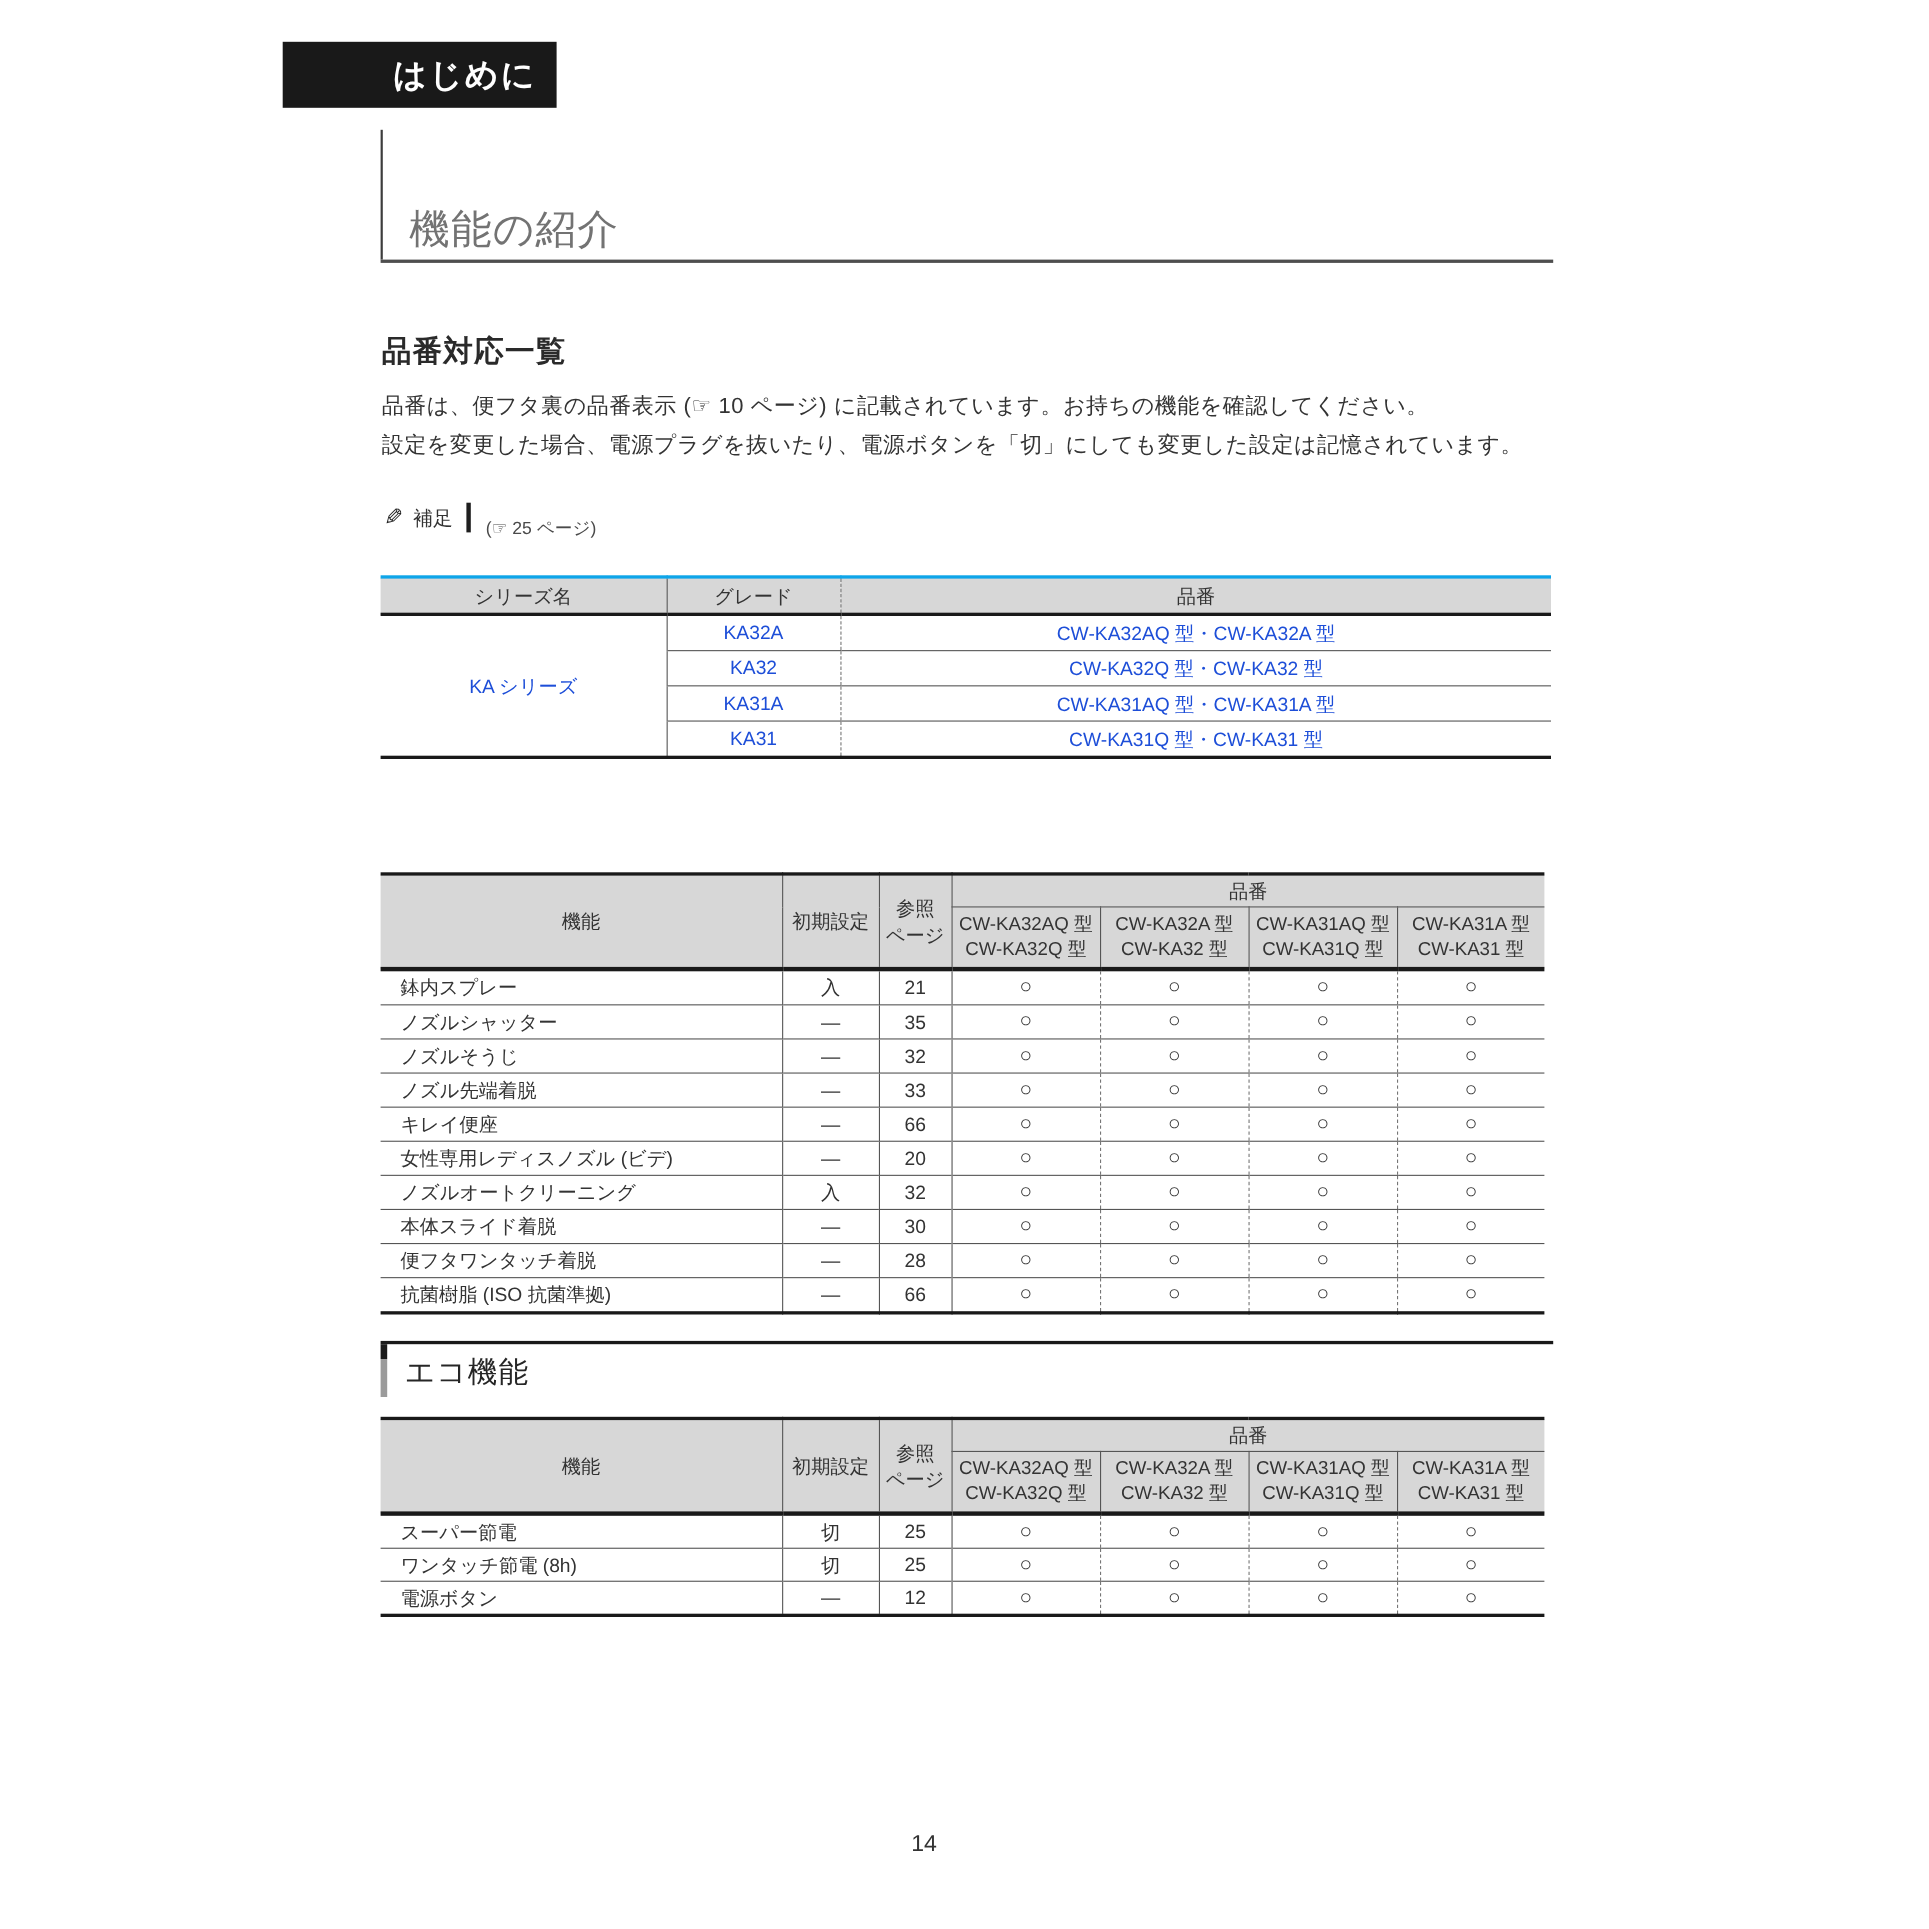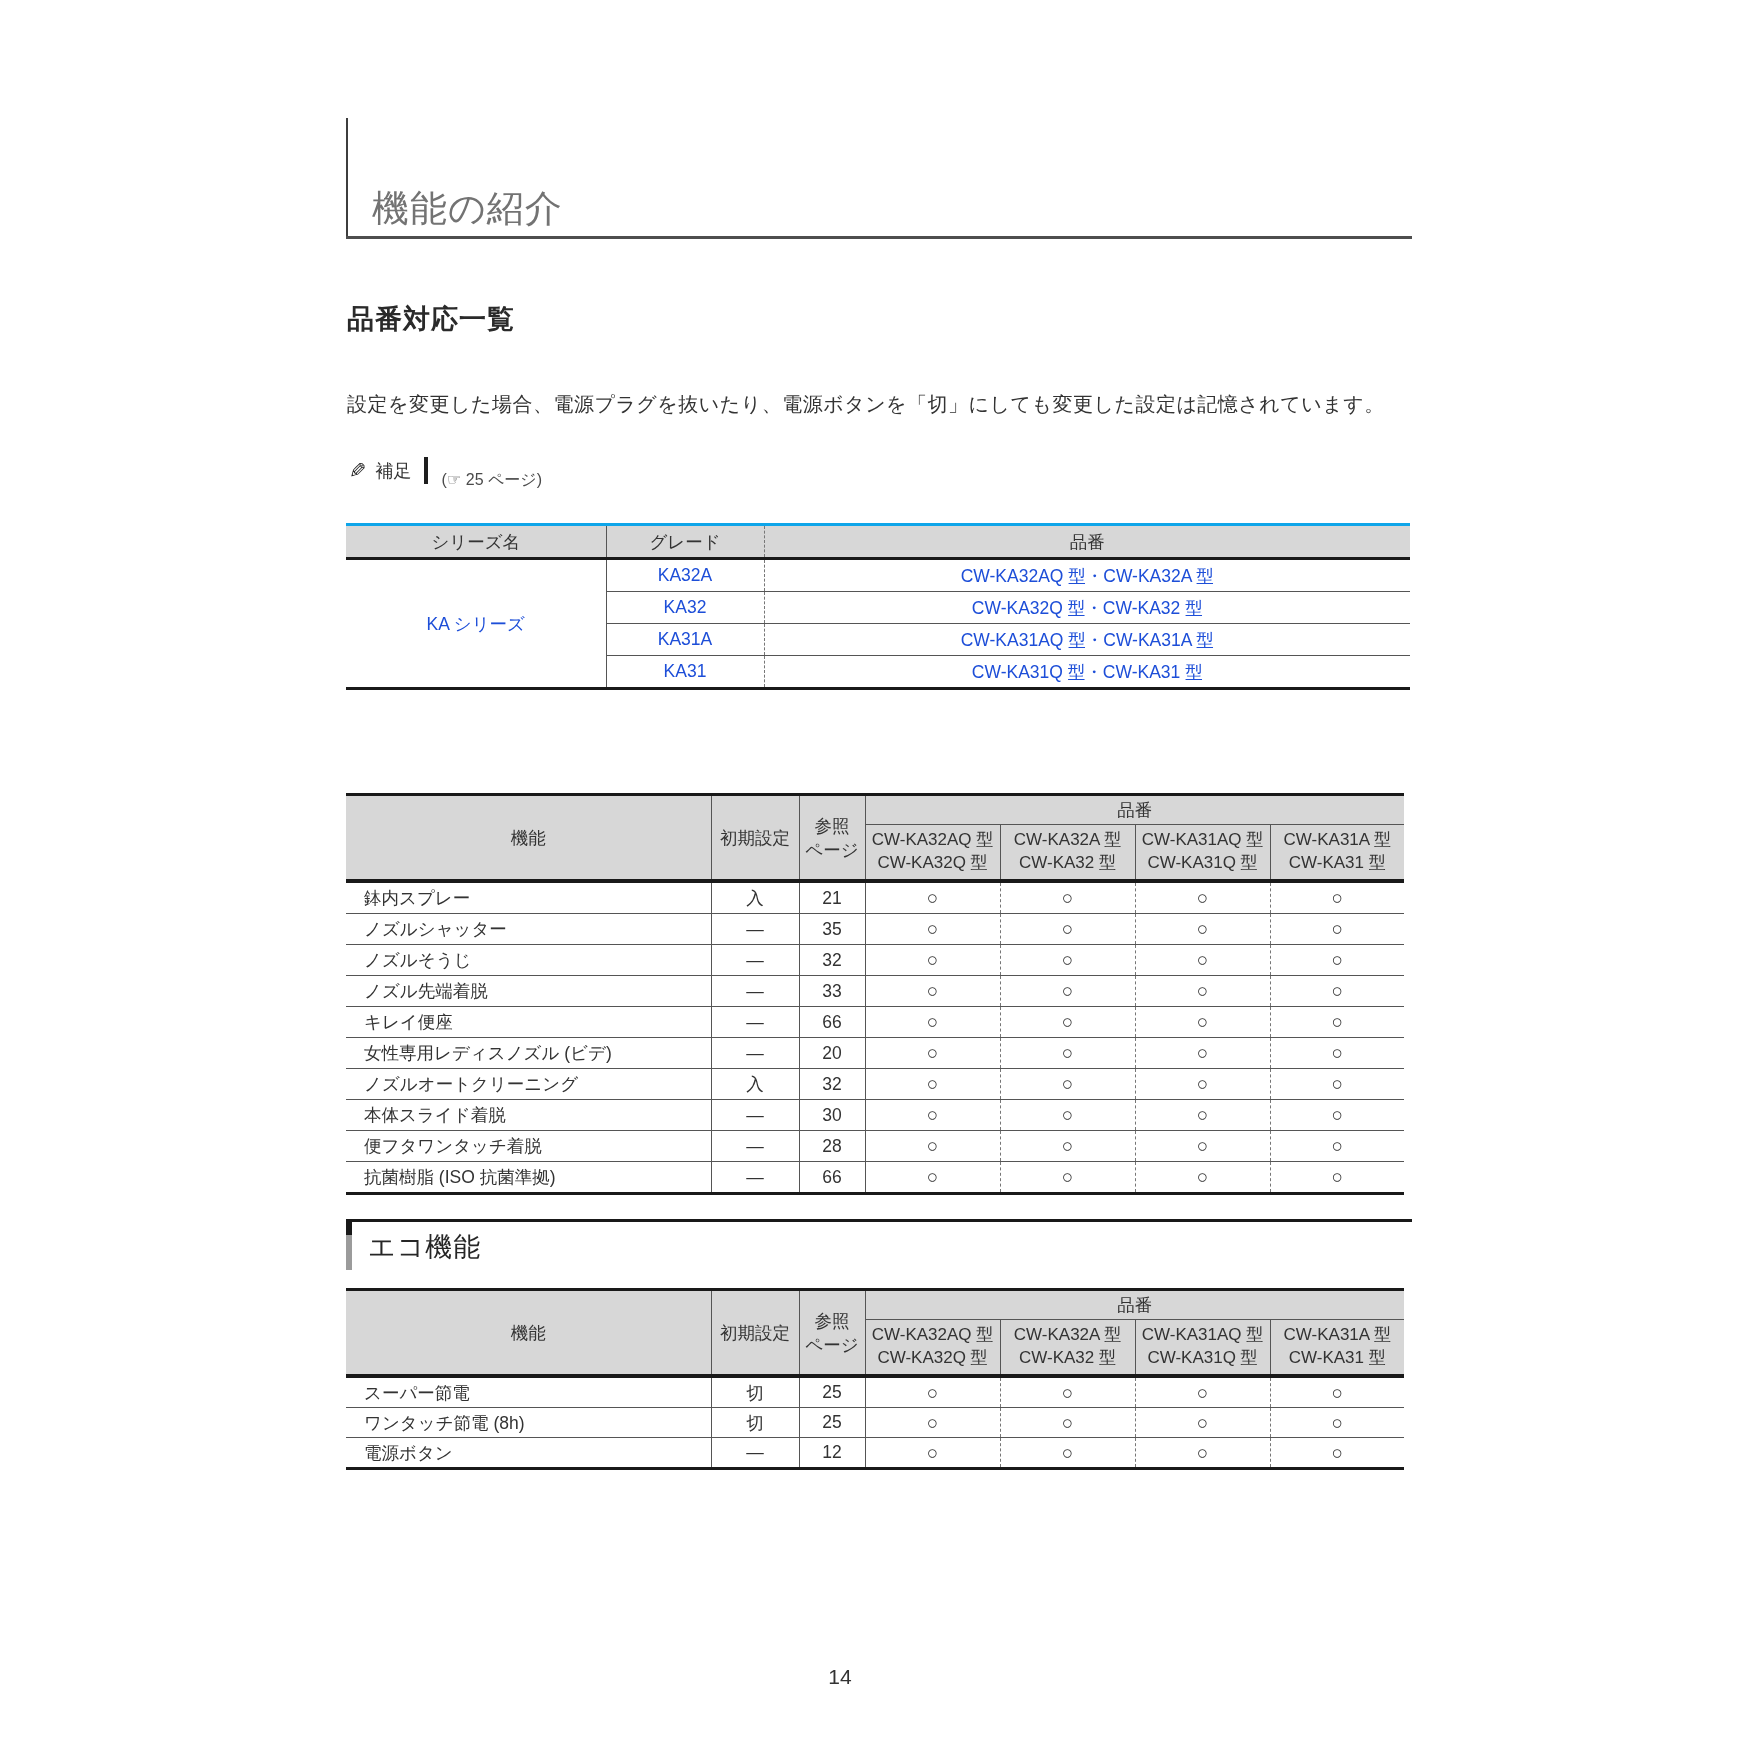--- a/index.html
+++ b/index.html
@@ -76,26 +76,30 @@
                  background:linear-gradient(#191919 0 13px, #9b9b9b 13px 100%); }
   .section-label { position:absolute; left:22px; top:7px; font-size:27px; color:#262626; letter-spacing:1px; }
 
   .page-num { position:absolute; left:805px; top:1665px; width:70px; text-align:center; font-size:21px; color:#333; }
 </style>
 </head>
 <body>
 
 <div id="page">
 
+  <div class="intro-tab">
+    <span>はじめに</span>
+  </div>
 
   <div class="title-vline"></div>
   <h1 class="page-title" style="margin:0;">機能の紹介</h1>
   <div class="title-rule"></div>
 
   <h2 class="lead-heading" style="margin:0;">品番対応一覧</h2>
+  <p class="lead-p p1" style="margin:0;">品番は、便フタ裏の品番表示 (☞ 10 ページ) に記載されています。お持ちの機能を確認してください。</p>
   <p class="lead-p p2" style="margin:0;">設定を変更した場合、電源プラグを抜いたり、電源ボタンを「切」にしても変更した設定は記憶されています。</p>
 
   <div class="note-row">
     <span class="pencil-icon">✎</span>
     <span>補足</span>
     <span class="note-bar"></span>
     <span class="note-ref">(☞ 25 ページ)</span>
   </div>
 
   <table class="series-table">

